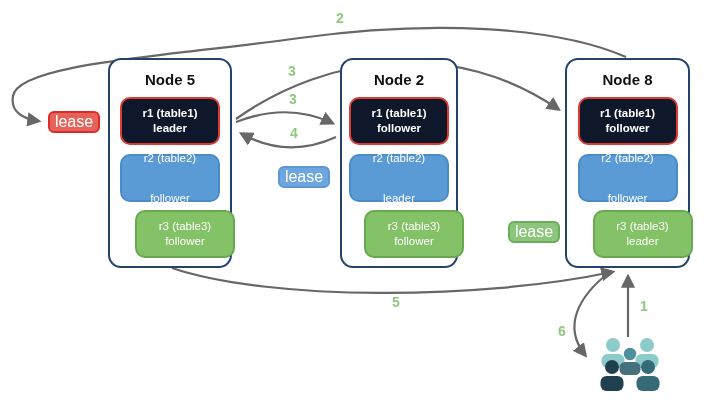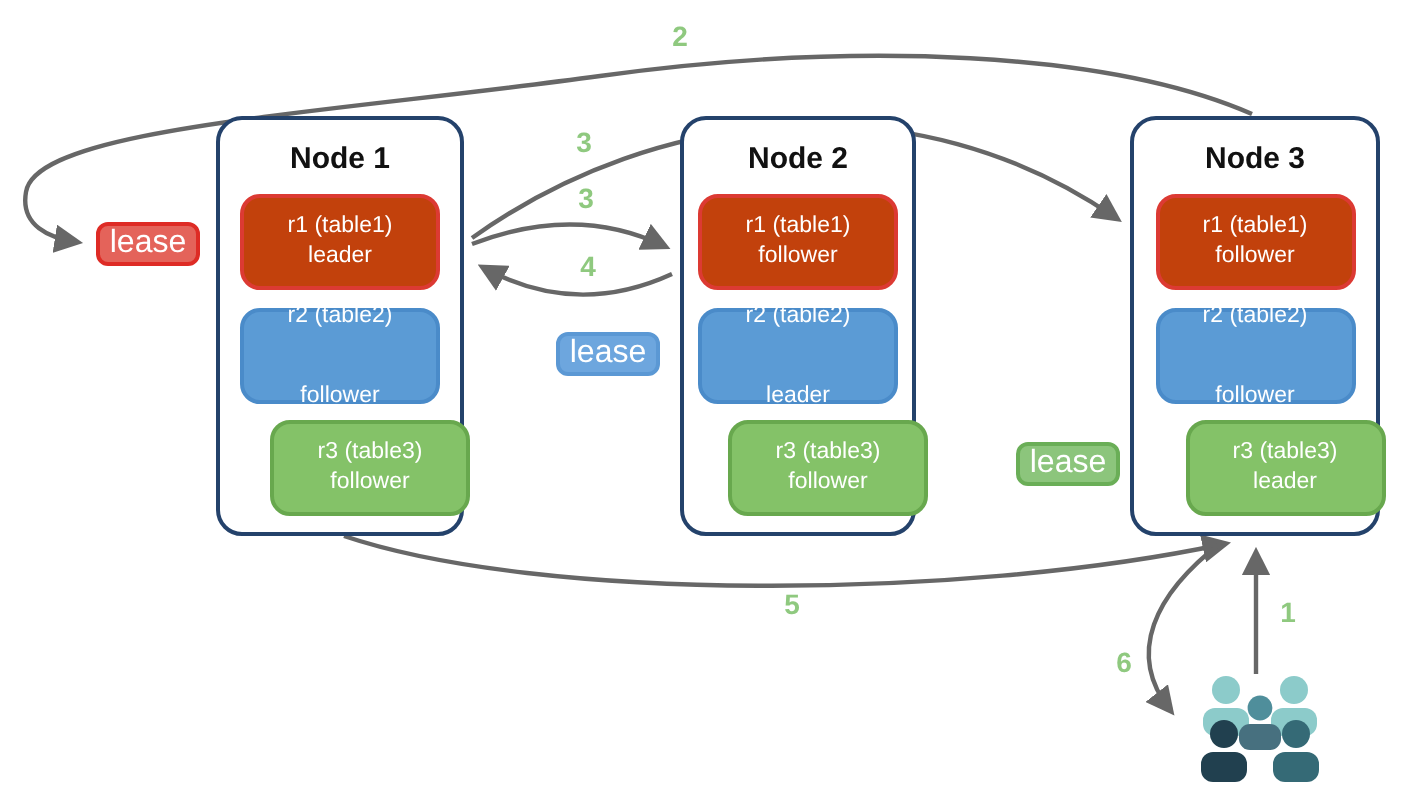--- a/index.html
+++ b/index.html
@@ -16,21 +16,21 @@
   }
   .node-title{
     text-align:center;margin-top:11px;font-size:15px;font-weight:bold;color:#111111;
   }
   .rep{
     position:absolute;left:50%;transform:translateX(-50%);width:100px;height:48px;
     border-radius:10px;box-sizing:border-box;border:2px solid transparent;
     display:flex;flex-direction:column;align-items:center;justify-content:center;
     color:#ffffff;font-size:11.5px;line-height:1.3;text-align:center;
   }
-  .rep.red{background:#c2410c;border-color:#dc3a33;}
+  .rep.red{background:#0f172a;border-color:#dc3a33;font-weight:bold;}
   .rep.blue{background:#5b9bd5;border-color:#4a8bc9;}
   .rep.green{background:#84c268;border-color:#68a84e;margin-left:15px;}
   .rep1{top:37px;} .rep2{top:94px;gap:25px;} .rep3{top:150px;}
 
   .lease{
     position:absolute;width:52px;height:22px;border-radius:6px;box-sizing:border-box;
     display:flex;align-items:center;justify-content:center;
     color:#ffffff;font-size:16px;border:2px solid transparent;
   }
   .lease.red{background:#e4635a;border-color:#de2b25;left:48px;top:111px;}
@@ -59,21 +59,21 @@
       <path d="M 236 119 C 330 52 458 40 558 109" marker-end="url(#ah)"></path>
       <path d="M 236 122 Q 288 102 332 123" marker-end="url(#ah)"></path>
       <path d="M 336 137 Q 288 159 242 134" marker-end="url(#ah)"></path>
       <path d="M 172 268 C 270 301 480 300 612 272" marker-end="url(#ah)"></path>
       <path d="M 628 337 L 628 277" marker-end="url(#ah)"></path>
       <path d="M 611 271 C 577 297 563 327 585 355" marker-end="url(#ah)"></path>
     </g>
   </svg>
 
   <div class="node-card" style="left:108px;width:124px;">
-    <div class="node-title">Node 1</div>
+    <div class="node-title">Node 5</div>
     <div class="rep red rep1">
       <span>r1 (table1)</span>
       <span>leader</span>
     </div>
     <div class="rep blue rep2">
       <span>r2 (table2)</span>
       <span>follower</span>
     </div>
     <div class="rep green rep3">
       <span>r3 (table3)</span>
@@ -91,21 +91,21 @@
       <span>r2 (table2)</span>
       <span>leader</span>
     </div>
     <div class="rep green rep3">
       <span>r3 (table3)</span>
       <span>follower</span>
     </div>
   </div>
 
   <div class="node-card" style="left:565px;width:125px;">
-    <div class="node-title">Node 3</div>
+    <div class="node-title">Node 8</div>
     <div class="rep red rep1">
       <span>r1 (table1)</span>
       <span>follower</span>
     </div>
     <div class="rep blue rep2">
       <span>r2 (table2)</span>
       <span>follower</span>
     </div>
     <div class="rep green rep3">
       <span>r3 (table3)</span>

